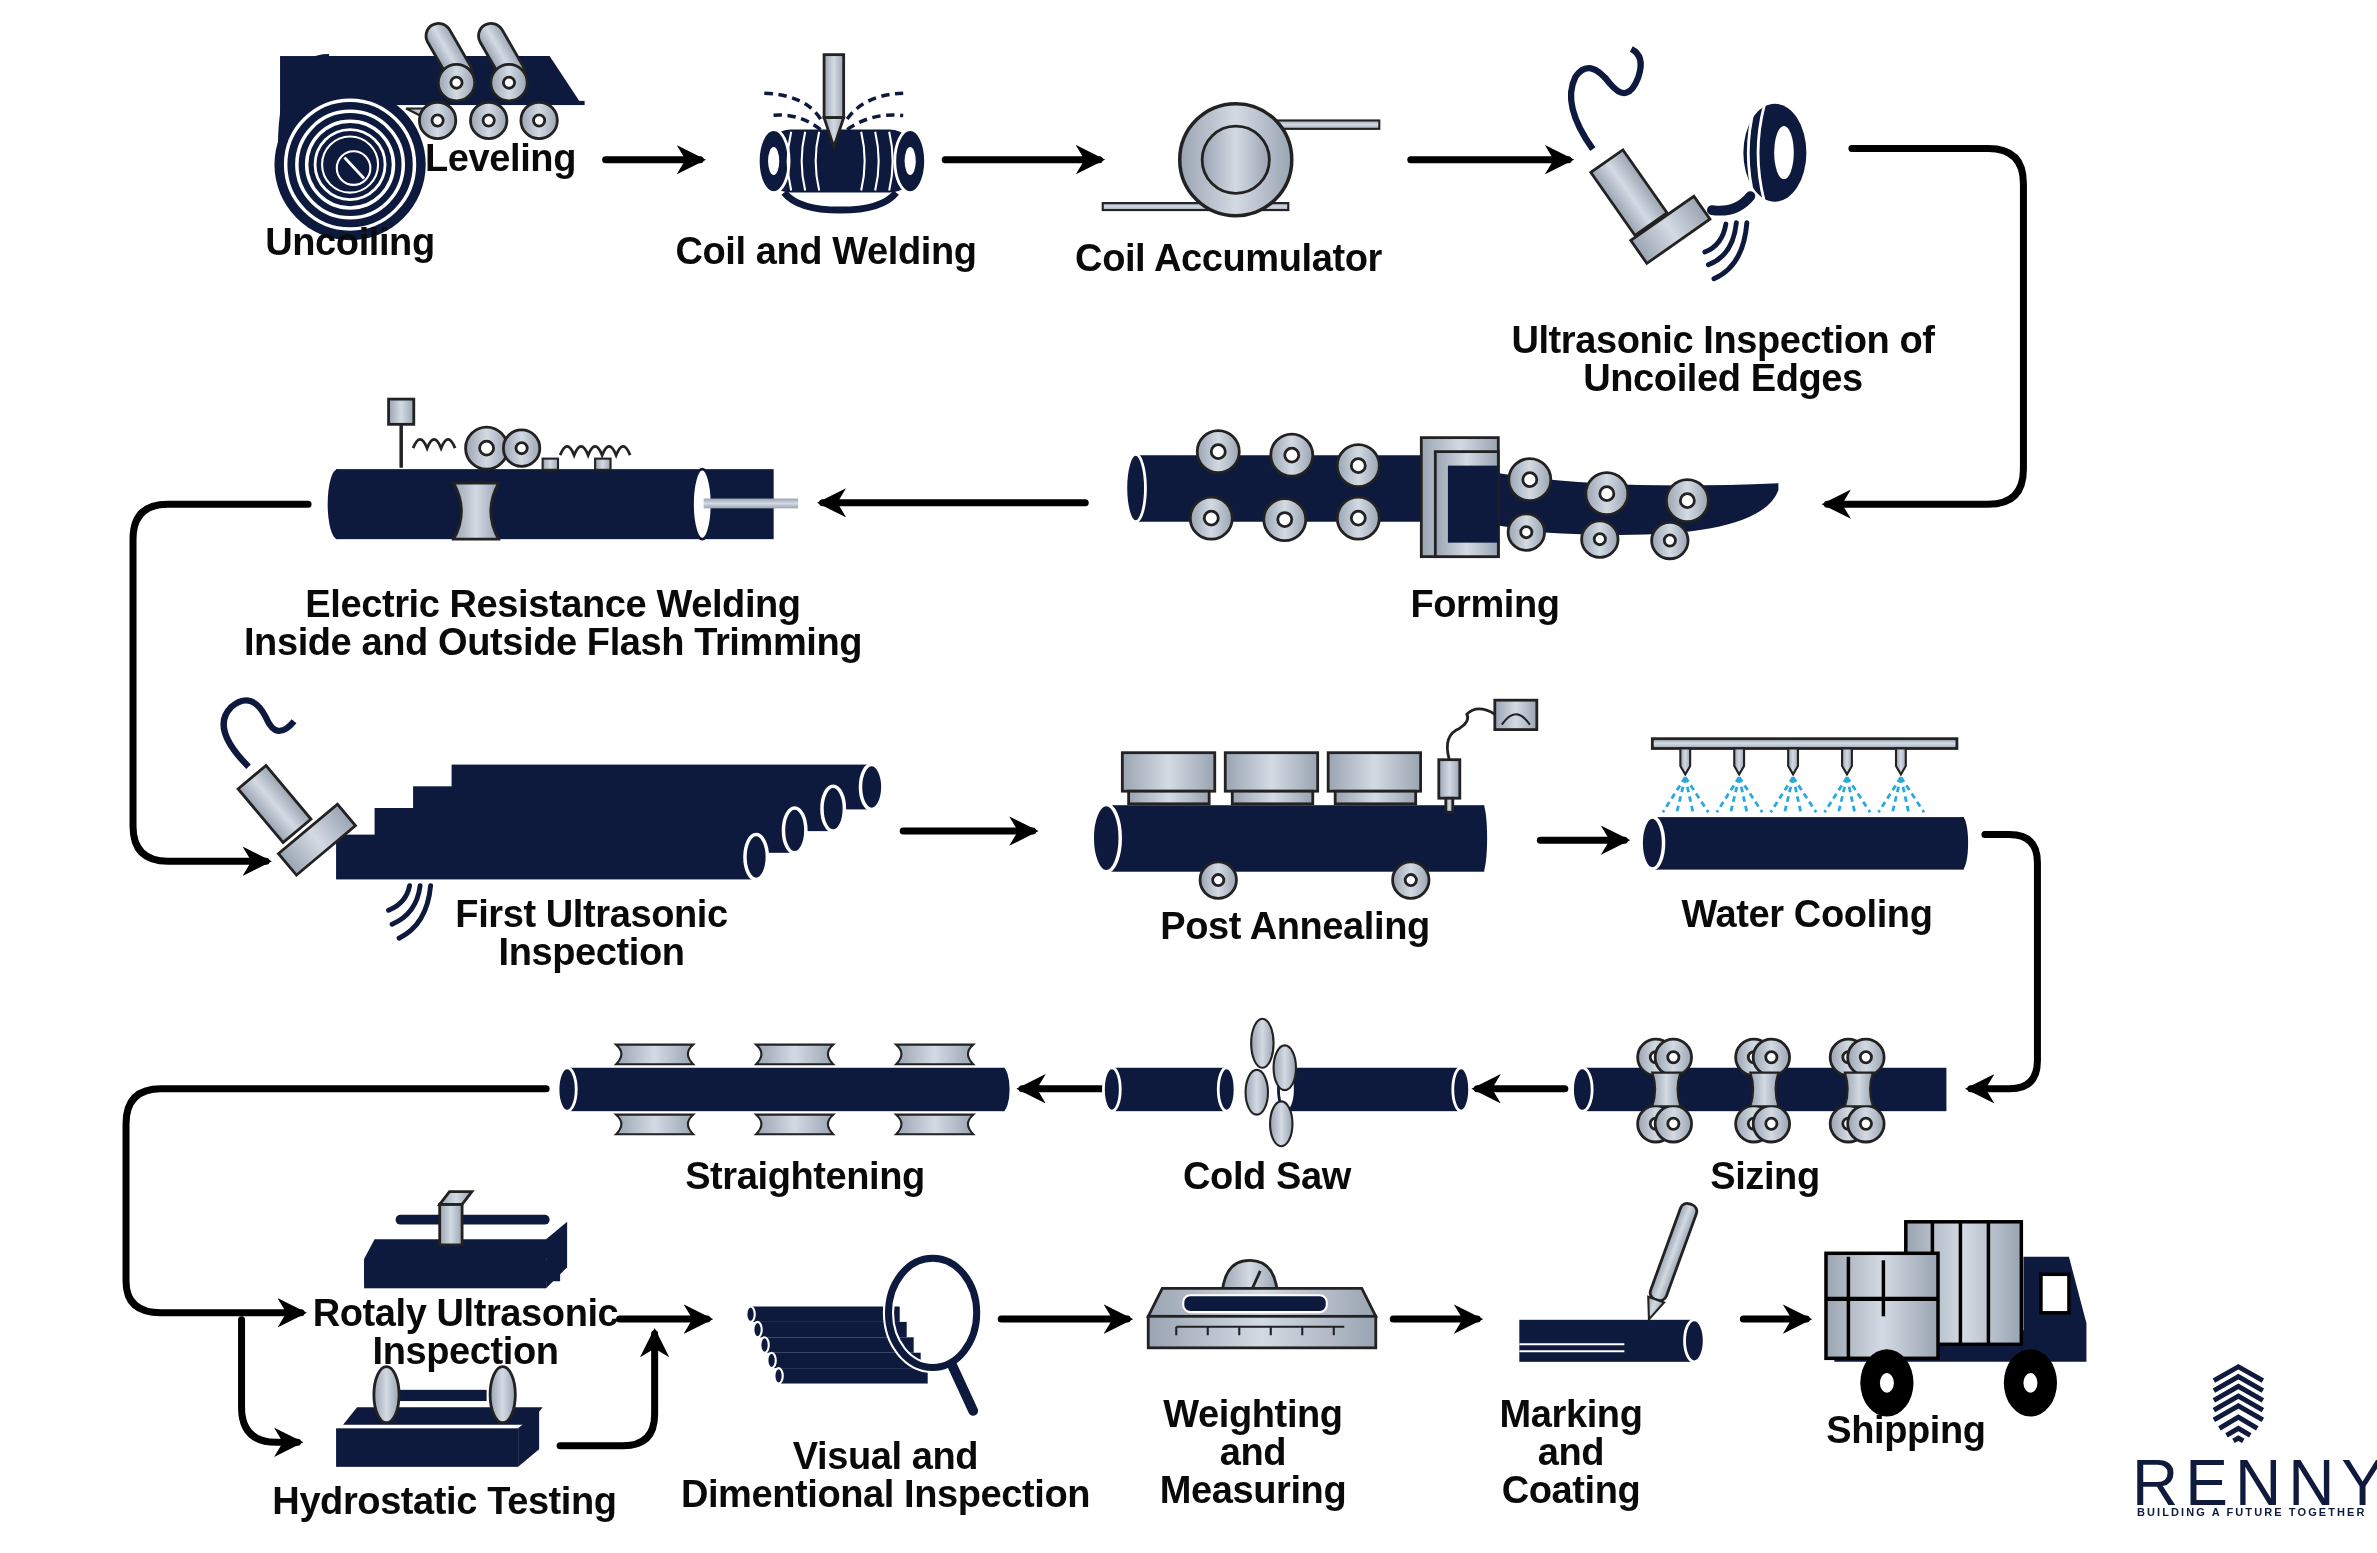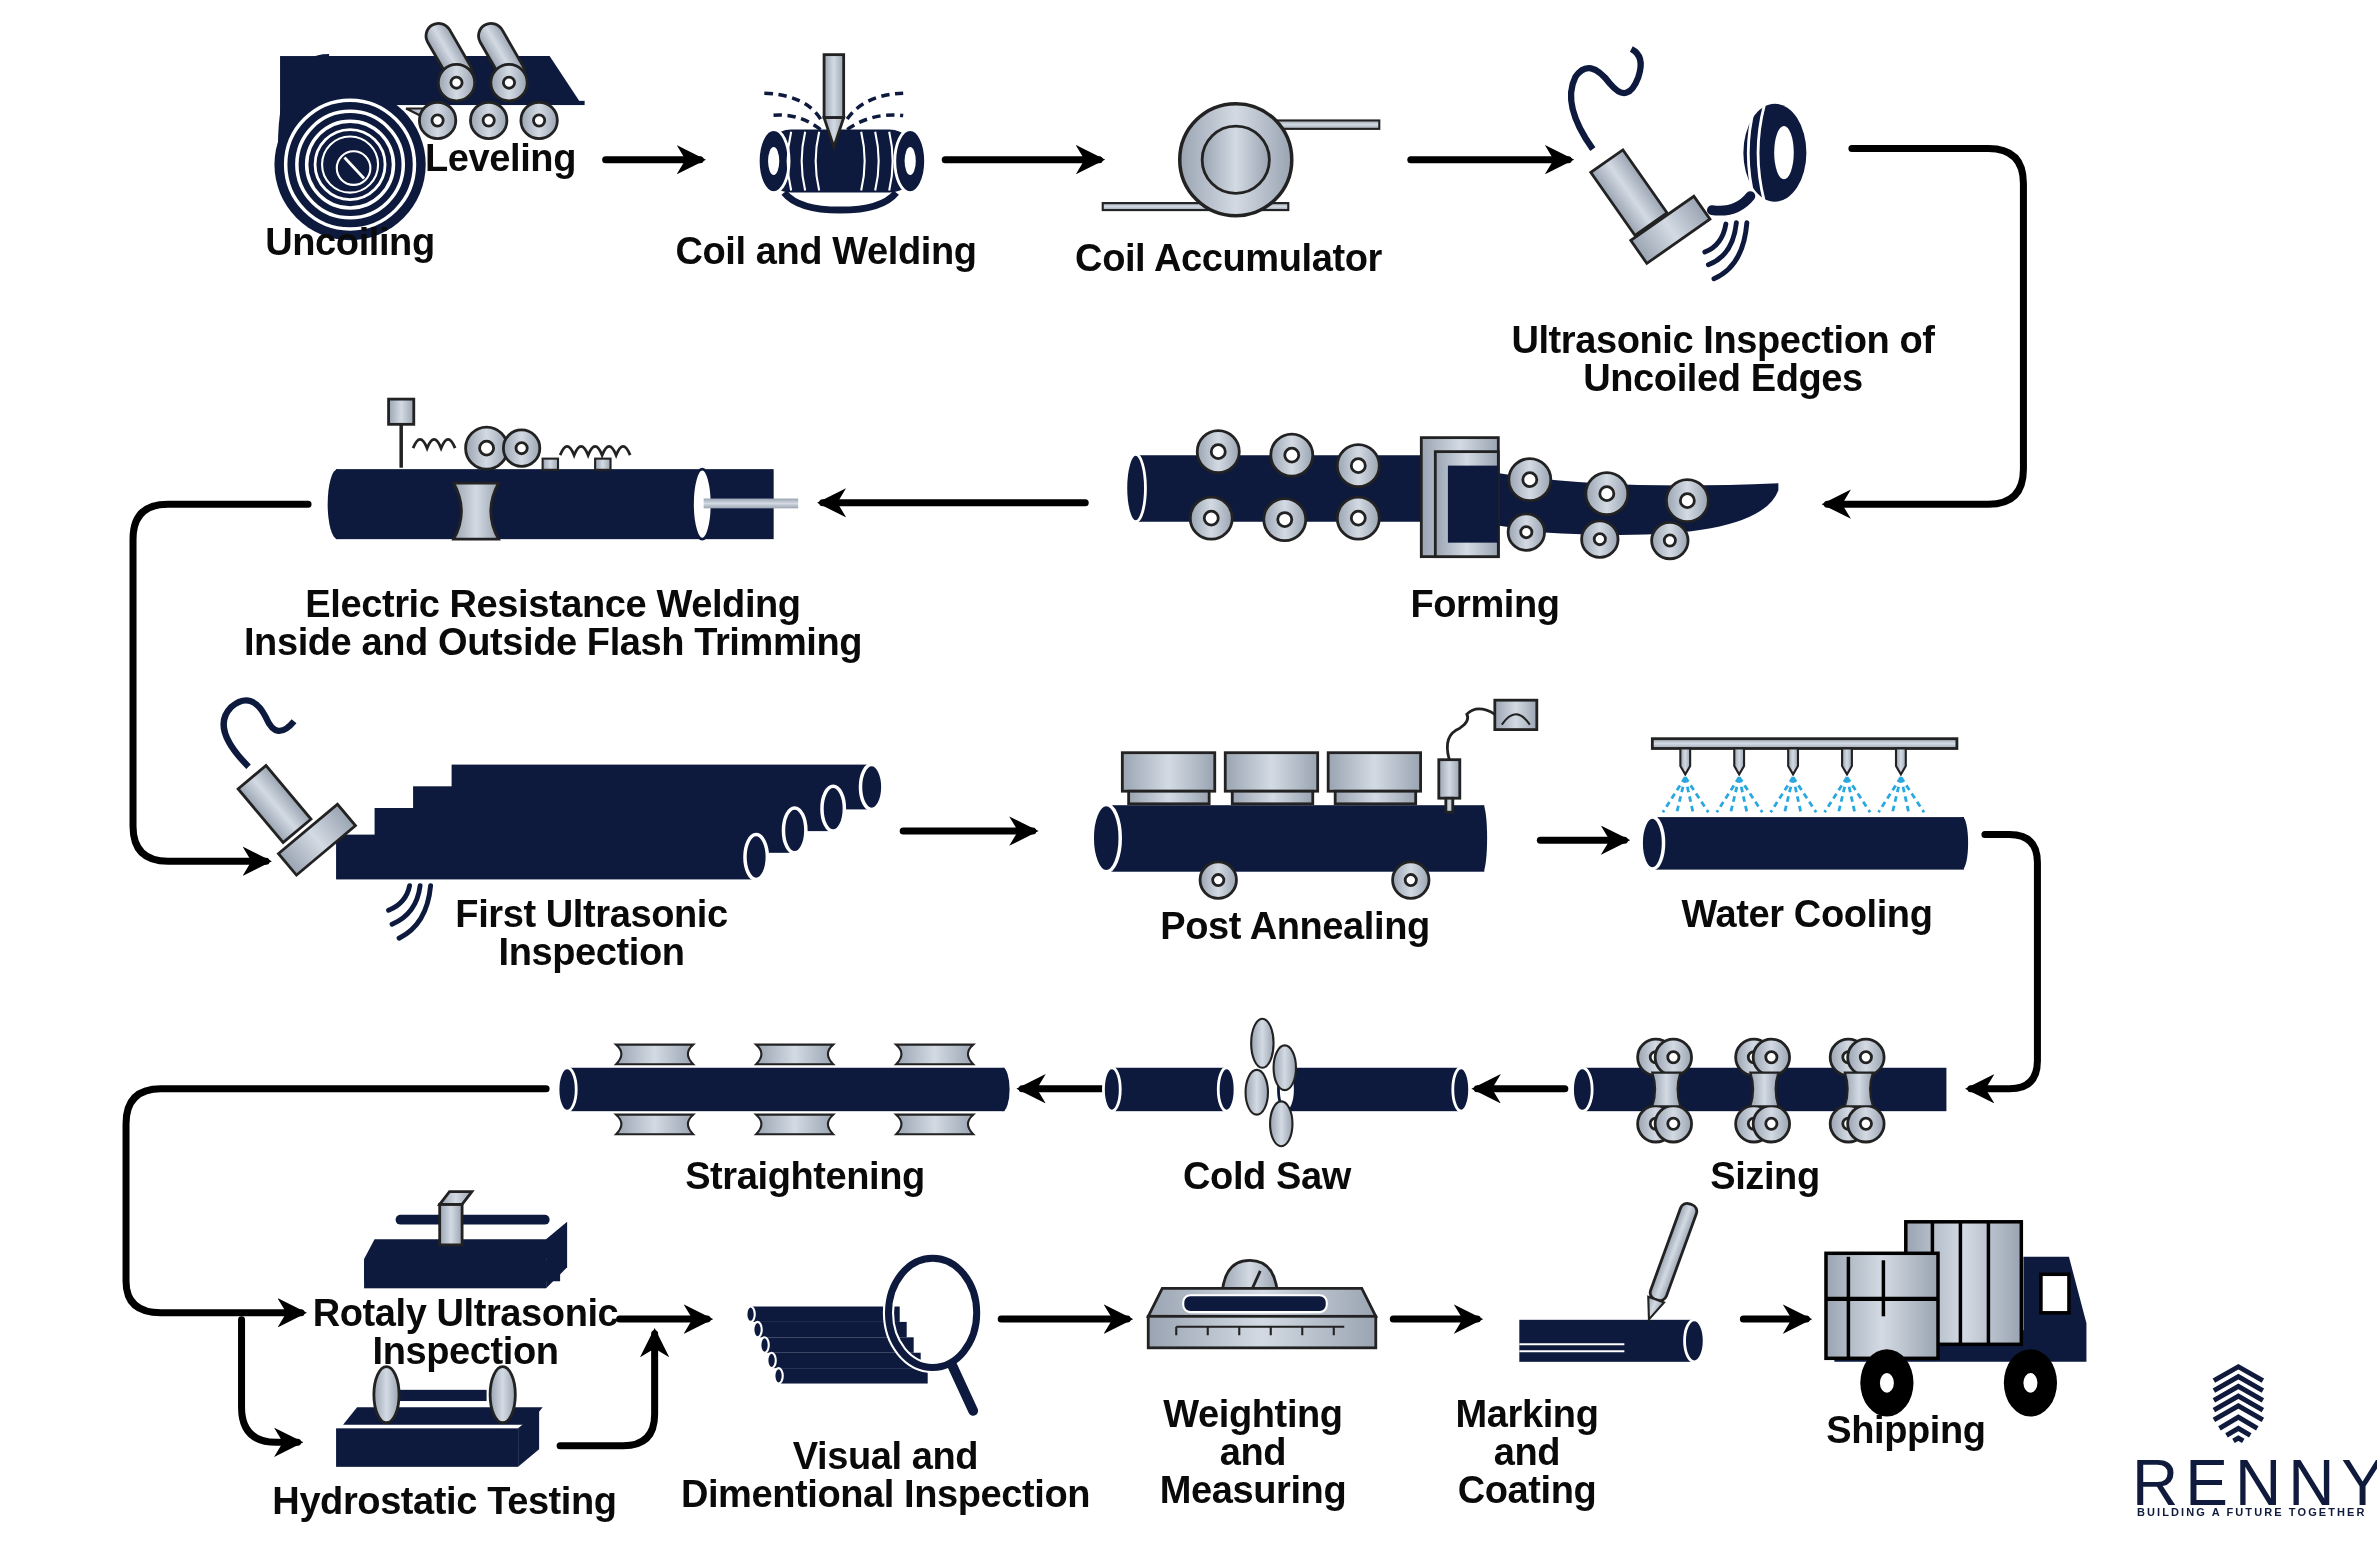--- a/index.html
+++ b/index.html
@@ -404,20 +404,20 @@
 <div class="lbl" style="left:1155px;top:1157px;width:224px;">Cold Saw</div>
 <div class="lbl" style="left:651px;top:1157px;width:308px;">Straightening</div>
 <div class="lbl" style="left:301px;top:1294px;width:329px;">Rotaly Ultrasonic
 Inspection</div>
 <div class="lbl" style="left:259px;top:1482px;width:371px;">Hydrostatic Testing</div>
 <div class="lbl" style="left:672px;top:1437px;width:427px;">Visual and
 Dimentional Inspection</div>
 <div class="lbl" style="left:1134px;top:1395px;width:238px;">Weighting
 and
 Measuring</div>
-<div class="lbl" style="left:1408px;top:1395px;width:238px;">Marking
+<div class="lbl" style="left:1452px;top:1395px;width:238px;">Marking
 and
 Coating</div>
 <div class="lbl" style="left:1801px;top:1411px;width:210px;">Shipping</div>
 
 <div class="logo-word" style="left:2132px;top:1446px;">RENNY</div>
 <div class="logo-tag" style="left:2137px;top:1506px;">BUILDING A FUTURE TOGETHER</div>
 
 
 </body></html>

